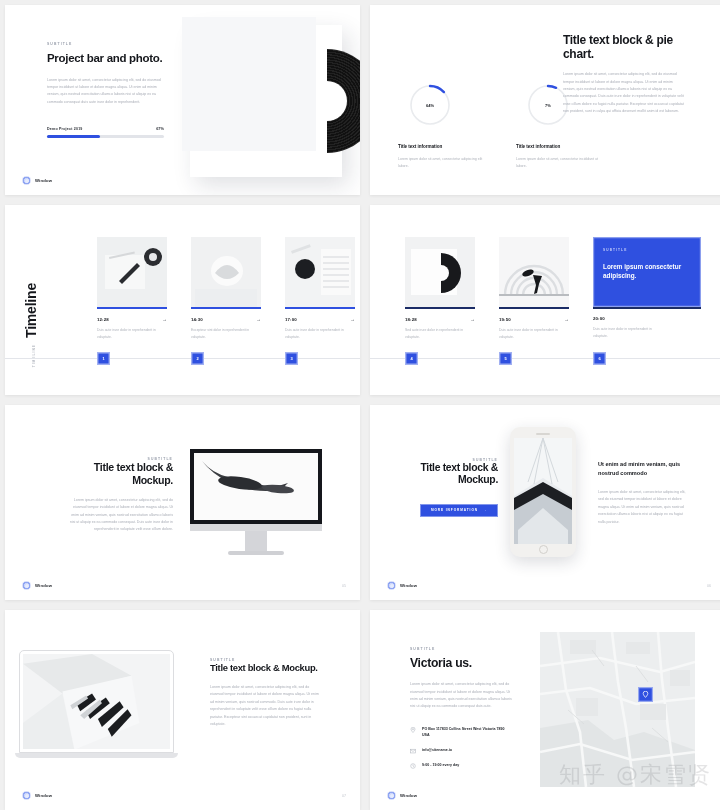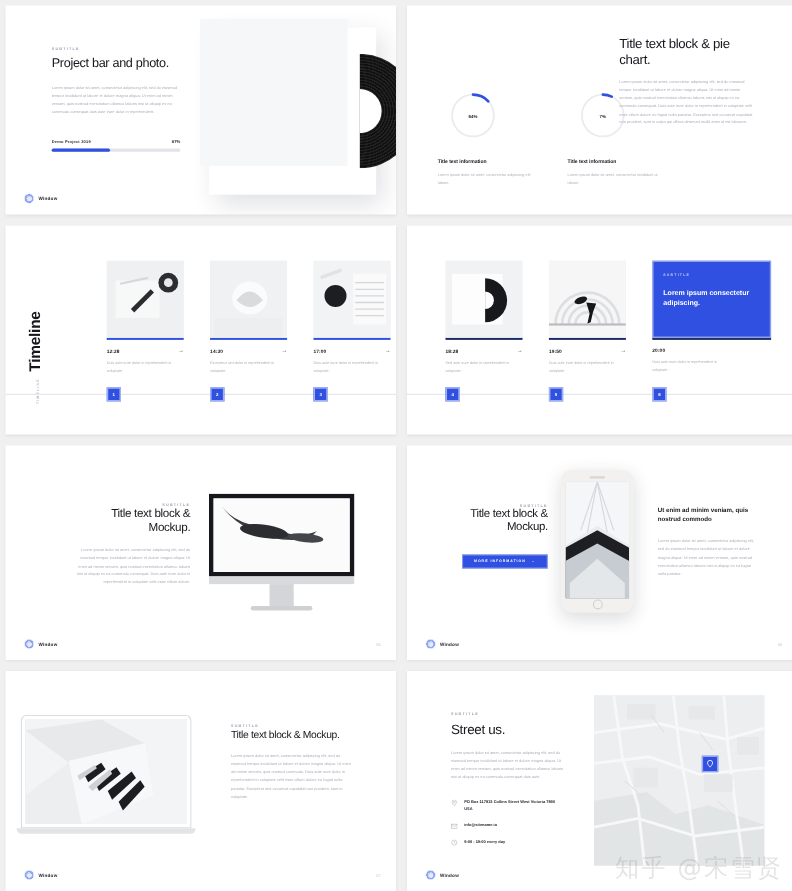--- a/index.html
+++ b/index.html
@@ -22,21 +22,21 @@
     background: #fff;
     position: relative;
     overflow: hidden;
     box-shadow: 0 1px 3px rgba(0,0,0,0.07);
   }
   .sub-label {
     font-size: 3.4px; letter-spacing: 1.1px; font-weight: 700;
     color: #9aa0ad; text-transform: uppercase;
   }
   .title {
-    font-weight: 400; color: #15171c; line-height: 1.18;
+    font-weight: 700; color: #15171c; line-height: 1.18;
     letter-spacing: -0.3px;
   }
   .body-txt {
     font-size: 3.6px; line-height: 2.05; color: #a9adb6;
   }
   .footer-logo {
     position: absolute; left: 17px; bottom: 10px;
     display: flex; align-items: center; gap: 4px;
   }
   .logo-mark {
@@ -183,21 +183,21 @@
   .c-ico { width:6px; height:6px; flex:0 0 6px; color:#b6bac2; }
   .c-ico svg { display:block; width:6px; height:6px;}
   .c-txt { font-size:3.6px; font-weight:700; color:#1b1e24; line-height:1.65;}
   .map { position:absolute; left:170px; top:22px; width:155px; height:155px; overflow:hidden;
     background:#eceeef;}
   .map-pin { position:absolute; left:98px; top:55px; width:15px; height:15px; background:#2f50e0;
     display:flex; align-items:center; justify-content:center;
     box-shadow: inset 0 0 0 1.2px rgba(255,255,255,.5);}
   .map-pin svg { width:7px; height:7px; }
   .watermark {
-    position:absolute; right:8px; bottom:6px;
+    position:absolute; right:8px; bottom:20px;
     font-size:22px; color:rgba(120,120,125,.20); font-weight:400;
     font-family:"DejaVu Sans", sans-serif; letter-spacing:2px; pointer-events:none;
   }
   .ph-img { position:absolute; inset:0; }
 </style>
 </head>
 <body>
 
 <div class="grid">
 
@@ -485,21 +485,21 @@
     <div class="footer-logo">
       <span class="logo-mark"></span>
       <span class="logo-text">Window</span>
     </div>
     <div class="page-num">07</div>
   </div>
 
   <div class="slide">
     <div class="s8-left">
       <div class="sub-label">SUBTITLE</div>
-      <div class="title s8-title">Street us.</div>
+      <div class="title s8-title">Victoria us.</div>
       <div class="body-txt s1-body">Lorem ipsum dolor sit amet, consectetur adipiscing elit, sed do eiusmod tempor incididunt ut labore et dolore magna aliqua. Ut enim ad minim veniam, quis nostrud exercitation ullamco laboris nisi ut aliquip ex ea commodo consequat duis aute.</div>
       <div class="contact-list">
         <div class="contact-row">
           <span class="c-ico">
             <svg viewBox="0 0 12 12" fill="none" stroke="currentColor" stroke-width="1.2">
                 <path d="M6 11s4-4.2 4-6.6A4 4 0 0 0 2 4.4C2 6.8 6 11 6 11z"></path>
                 <circle cx="6" cy="4.5" r="1.3"></circle>
               </svg>
           </span>
           <span class="c-txt">PO Box 117833 Collins Street West Victoria 7890 USA</span>

